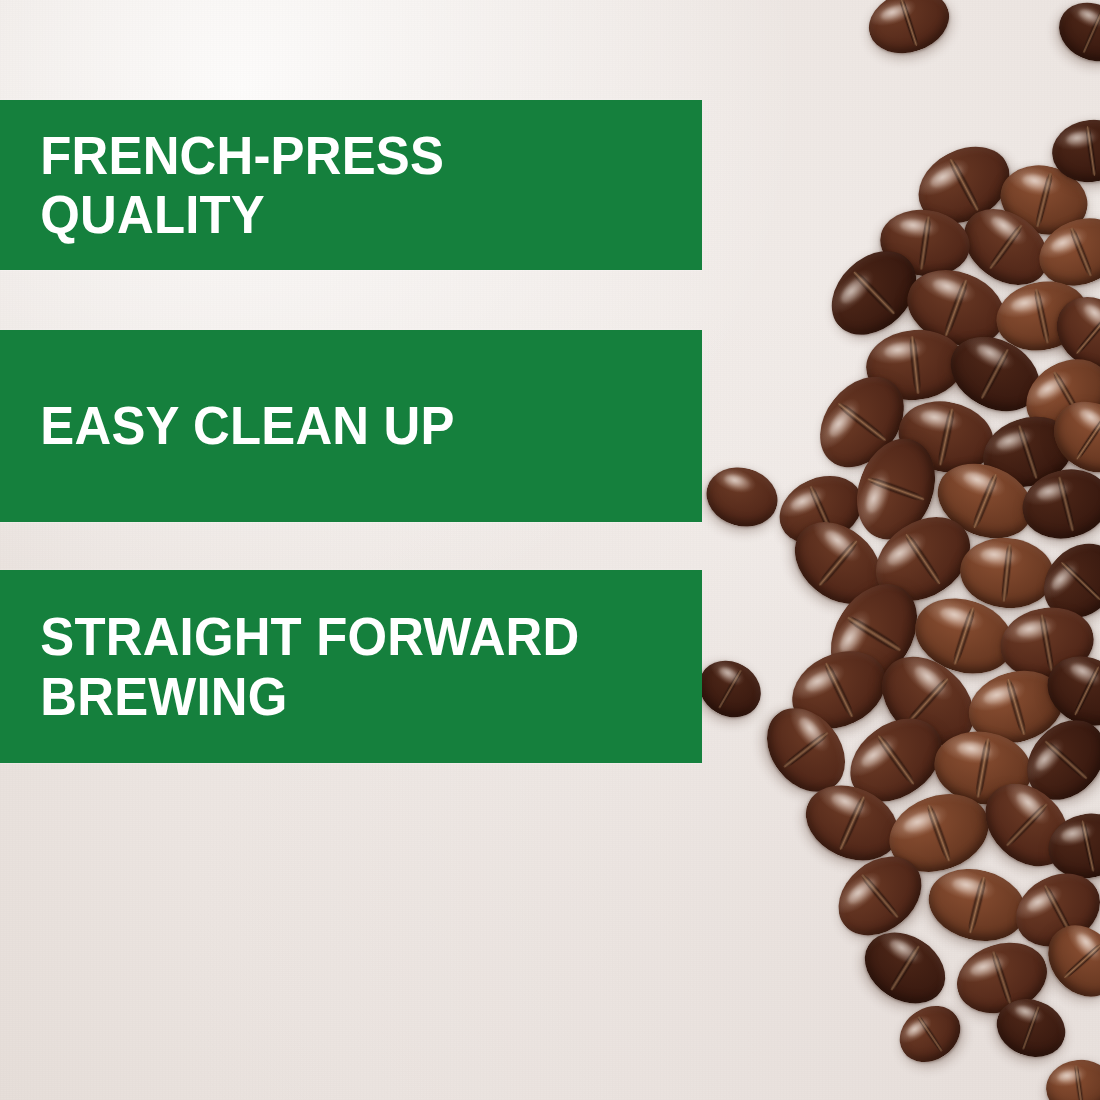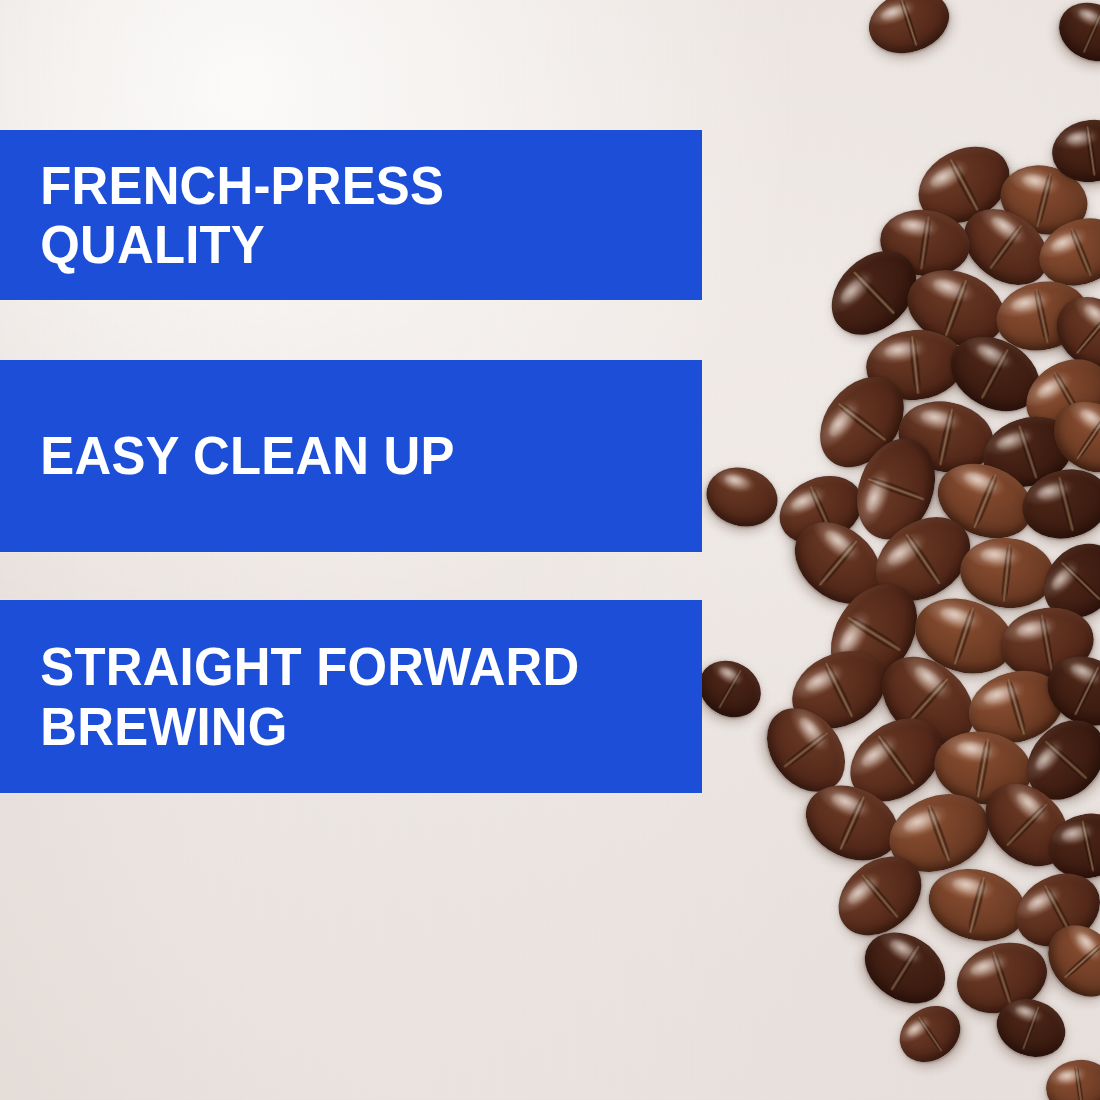--- a/index.html
+++ b/index.html
@@ -94,25 +94,24 @@
     background:
       radial-gradient(ellipse 44% 28% at 34% 26%, rgba(245,228,216,.38) 0%, rgba(240,222,208,.12) 40%, rgba(240,220,205,0) 68%),
       radial-gradient(ellipse 120% 120% at 38% 32%, #4e2718 0%, #3a1a10 48%, #27100a 82%, #1b0a06 100%);
   }
   .bean.noseam::before { opacity: 0; }
 
   
   .banner {
     position: absolute;
     left: 0;
-    background: #1d4ed8;
+    background: #15803d;
     display: flex;
     align-items: center;
     box-shadow: 0 1px 0 rgba(255,255,255,.22), 0 -1px 0 rgba(255,255,255,.10);
-    margin-top: 30px;
   }
   .banner-text {
     color: #ffffff;
     font-family: "Liberation Sans", sans-serif;
     font-weight: 700;
     font-size: 53px;
     line-height: 1.12;
     letter-spacing: .2px;
     text-transform: uppercase;
     padding-left: 42px;

